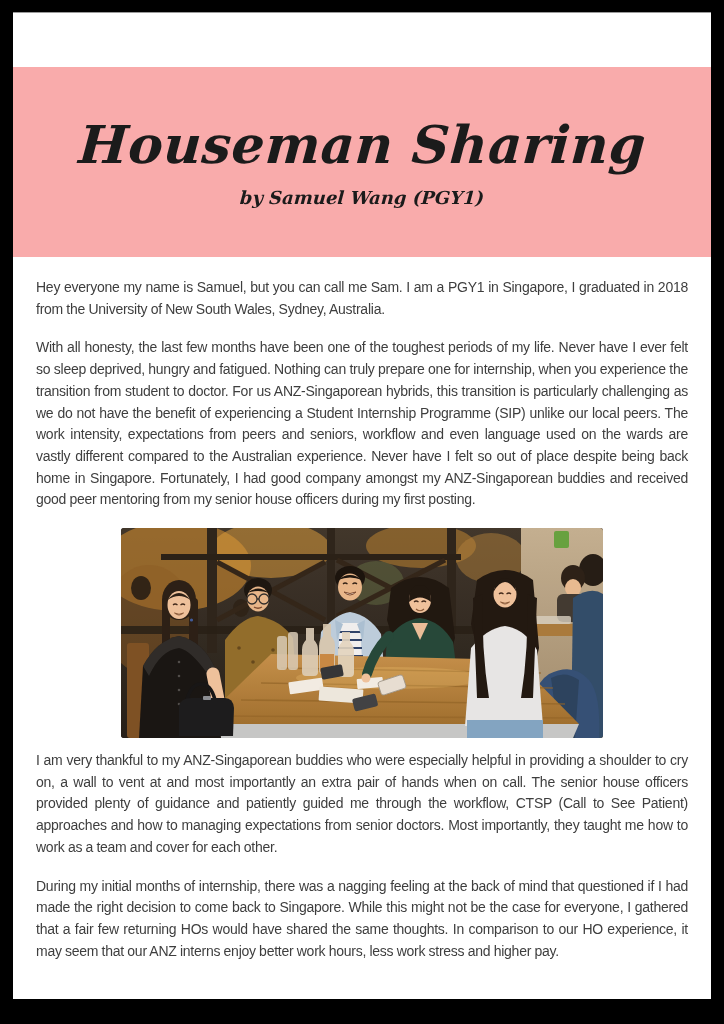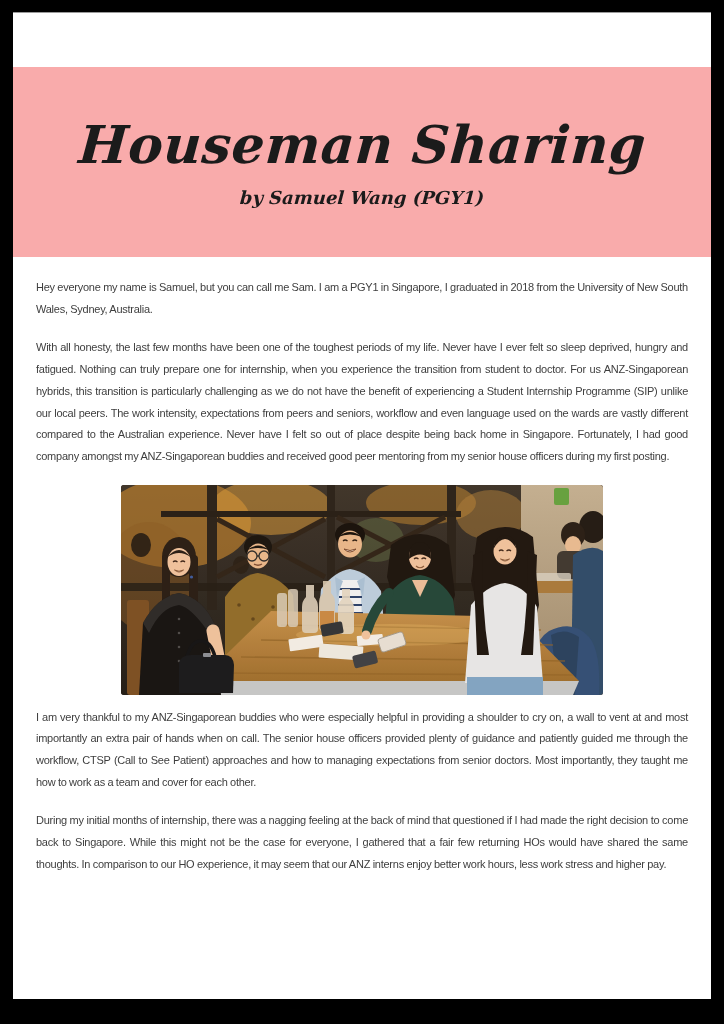--- a/index.html
+++ b/index.html
@@ -45,21 +45,21 @@
     font-weight: 700;
     font-size: 18px;
     margin-top: 13px;
     color: var(--title-ink, #1b1b1b);
     transform: skewX(-4deg);
     white-space: nowrap;
   }
   .content { padding: 20px 23px 0 23px; }
   .content p {
     margin: 0 0 17px 0;
-    font-size: 11px;
+    font-size: 14px;
     line-height: 21.7px;
     letter-spacing: -0.25px;
     word-spacing: -0.3px;
     text-align: justify;
     color: var(--body-text, #3e3e3e);
   }
   figure.photo {
     width: 482px; height: 210px;
     margin: 3px auto 12px auto;
     padding: 0;

